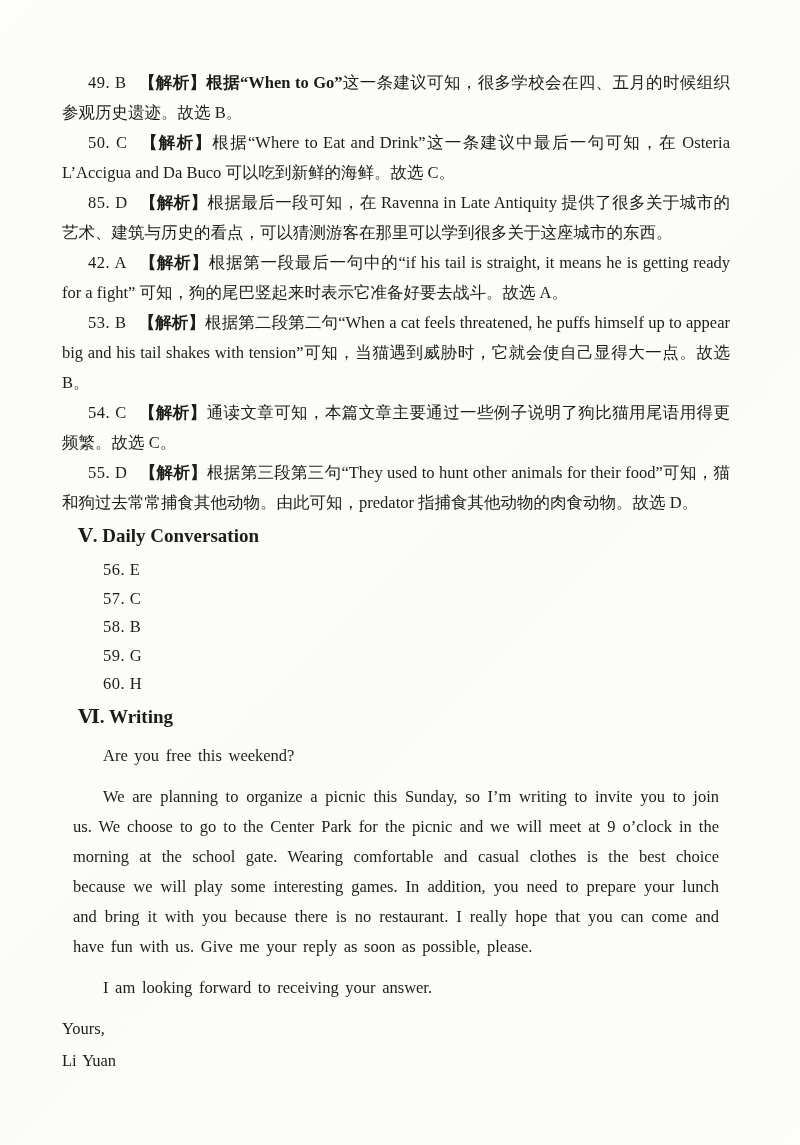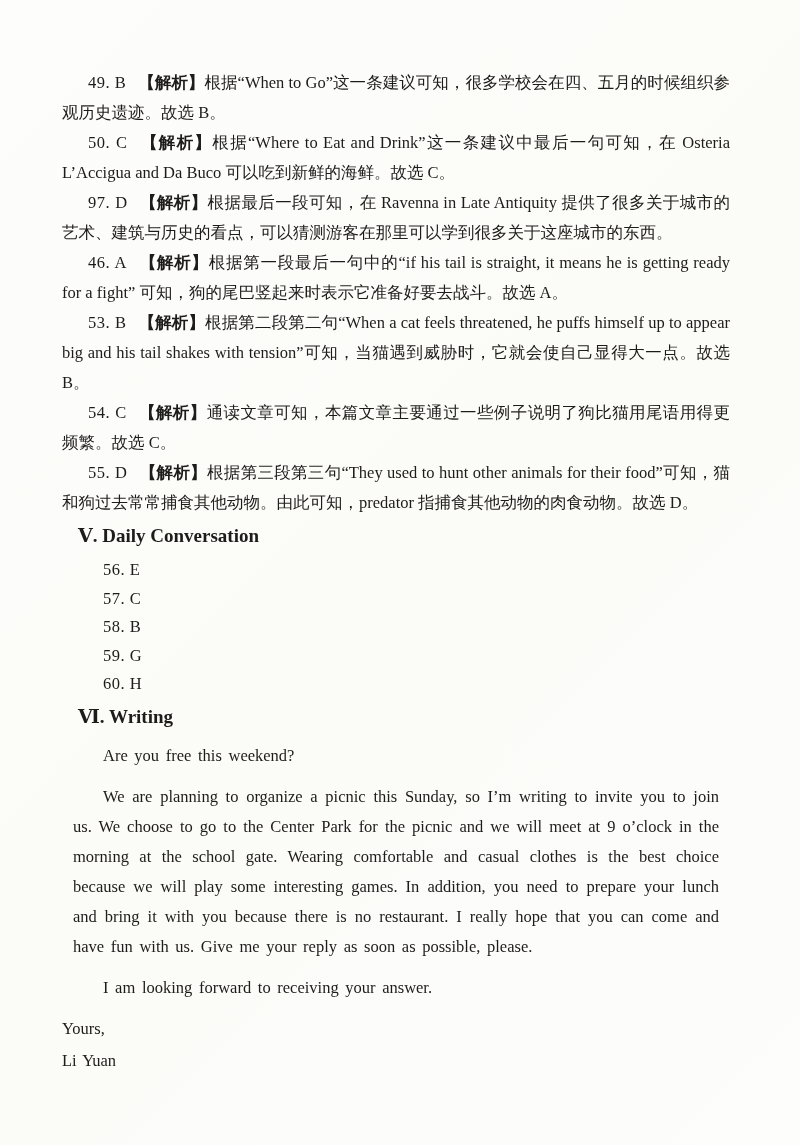--- a/index.html
+++ b/index.html
@@ -27,21 +27,21 @@
   }
   .exp .num {
     padding-right: 12px;
     letter-spacing: 0.5px;
   }
   .exp .label {
     font-weight: bold;
     margin-top: 16px;
   }
   .exp .lead {
-    font-weight: normal;
+    font-weight: bold;
   }
   .section-heading {
     font-size: 19px;
     font-weight: bold;
     margin: 5px 0 7px 16px;
     line-height: 26px;
   }
   .ans {
     margin: 0 0 0 41px;
     font-size: 16.5px;
@@ -70,23 +70,23 @@
 </head>
 <body>
 
 <div class="page">
 
   <section class="explanations">
     <p class="exp"><span class="num">49. B</span><b class="label">【解析】</b><b class="lead">根据“When to Go”</b><span>这一条建议可知，很多学校会在四、五月的时候组织参观历史遗迹。故选 B。</span></p>
 
     <p class="exp"><span class="num">50. C</span><b class="label">【解析】</b><span>根据“Where to Eat and Drink”这一条建议中最后一句可知，在 Osteria L’Accigua and Da Buco 可以吃到新鲜的海鲜。故选 C。</span></p>
 
-    <p class="exp"><span class="num">97. D</span><b class="label">【解析】</b><span>根据最后一段可知，在 Ravenna in Late Antiquity 提供了很多关于城市的艺术、建筑与历史的看点，可以猜测游客在那里可以学到很多关于这座城市的东西。</span></p>
+    <p class="exp"><span class="num">85. D</span><b class="label">【解析】</b><span>根据最后一段可知，在 Ravenna in Late Antiquity 提供了很多关于城市的艺术、建筑与历史的看点，可以猜测游客在那里可以学到很多关于这座城市的东西。</span></p>
 
-    <p class="exp"><span class="num">46. A</span><b class="label">【解析】</b><span>根据第一段最后一句中的“if his tail is straight, it means he is getting ready for a fight” 可知，狗的尾巴竖起来时表示它准备好要去战斗。故选 A。</span></p>
+    <p class="exp"><span class="num">42. A</span><b class="label">【解析】</b><span>根据第一段最后一句中的“if his tail is straight, it means he is getting ready for a fight” 可知，狗的尾巴竖起来时表示它准备好要去战斗。故选 A。</span></p>
 
     <p class="exp"><span class="num">53. B</span><b class="label">【解析】</b><span>根据第二段第二句“When a cat feels threatened, he puffs himself up to appear big and his tail shakes with tension”可知，当猫遇到威胁时，它就会使自己显得大一点。故选 B。</span></p>
 
     <p class="exp"><span class="num">54. C</span><b class="label">【解析】</b><span>通读文章可知，本篇文章主要通过一些例子说明了狗比猫用尾语用得更频繁。故选 C。</span></p>
 
     <p class="exp"><span class="num">55. D</span><b class="label">【解析】</b><span>根据第三段第三句“They used to hunt other animals for their food”可知，猫和狗过去常常捕食其他动物。由此可知，predator 指捕食其他动物的肉食动物。故选 D。</span></p>
   </section>
 
   <section>
     <h2 class="section-heading">Ⅴ. Daily Conversation</h2>

